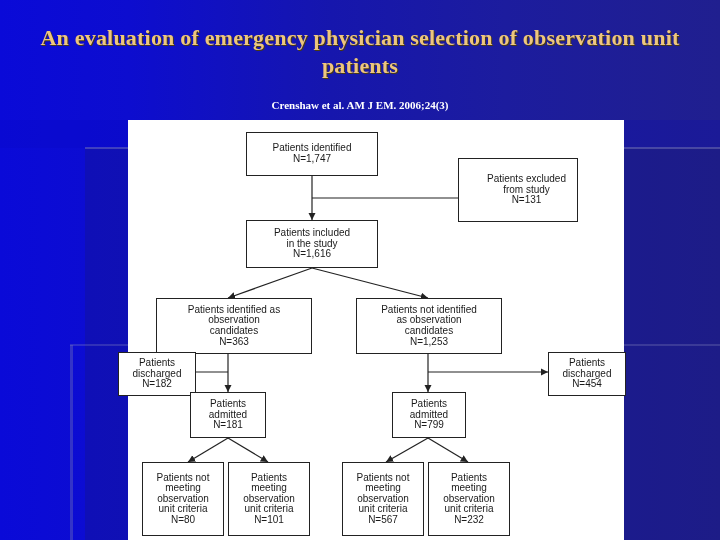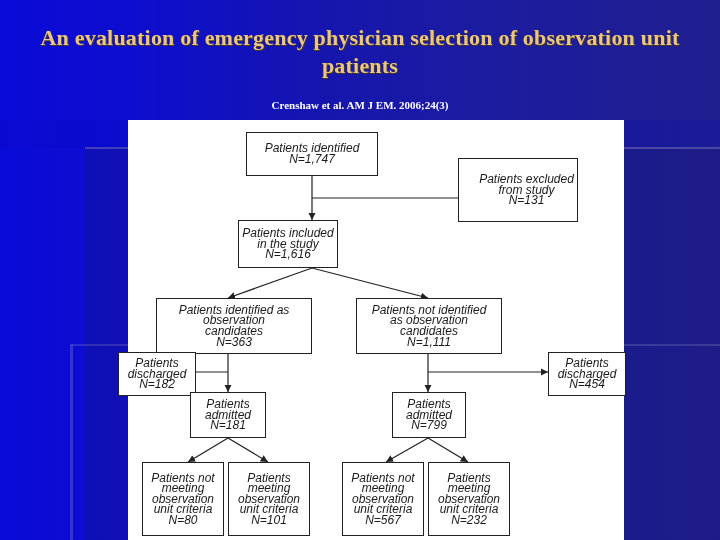--- a/index.html
+++ b/index.html
@@ -63,27 +63,26 @@
     position:absolute;left:128px;top:120px;width:496px;height:420px;
     background:#ffffff;
   }
   .fc{position:absolute;left:0;top:0;width:496px;height:420px;}
   .node{
     position:absolute;
     border:1px solid #222;
     background:#fff;
     box-sizing:border-box;
     font-family:"Liberation Sans",sans-serif;
-    font-size:12px;
+    font-size:10px;
     line-height:10.6px;
     color:#1a1a1a;
     text-align:center;
     display:flex;align-items:center;justify-content:center;
     padding:2px 3px;
-    font-style:italic;
   }
   .node span{display:block;width:100%;white-space:pre-line;}
   svg.lines{position:absolute;left:0;top:0;width:496px;height:420px;overflow:visible;}
 </style>
 </head>
 <body>
 
 <div class="slide">
 
   <div class="bg-panel2"></div>
@@ -131,38 +130,38 @@
         <span>Patients identified
 N=1,747</span>
       </div>
 
       <div class="node" style="left:330px;top:38px;width:120px;height:64px;padding-left:20px;">
         <span>Patients excluded
 from study
 N=131</span>
       </div>
 
-      <div class="node" style="left:110px;top:100px;width:100px;height:48px;align-items:center;">
+      <div class="node" style="left:118px;top:100px;width:132px;height:48px;align-items:center;">
         <span>Patients included
 in the study
 N=1,616</span>
       </div>
 
       <div class="node" style="left:28px;top:178px;width:156px;height:56px;">
         <span>Patients identified as
 observation
 candidates
 N=363</span>
       </div>
 
       <div class="node" style="left:228px;top:178px;width:146px;height:56px;">
         <span>Patients not identified
 as observation
 candidates
-N=1,111</span>
+N=1,253</span>
       </div>
 
       <div class="node" style="left:-10px;top:232px;width:78px;height:44px;">
         <span>Patients
 discharged
 N=182</span>
       </div>
 
       <div class="node" style="left:62px;top:272px;width:76px;height:46px;">
         <span>Patients

